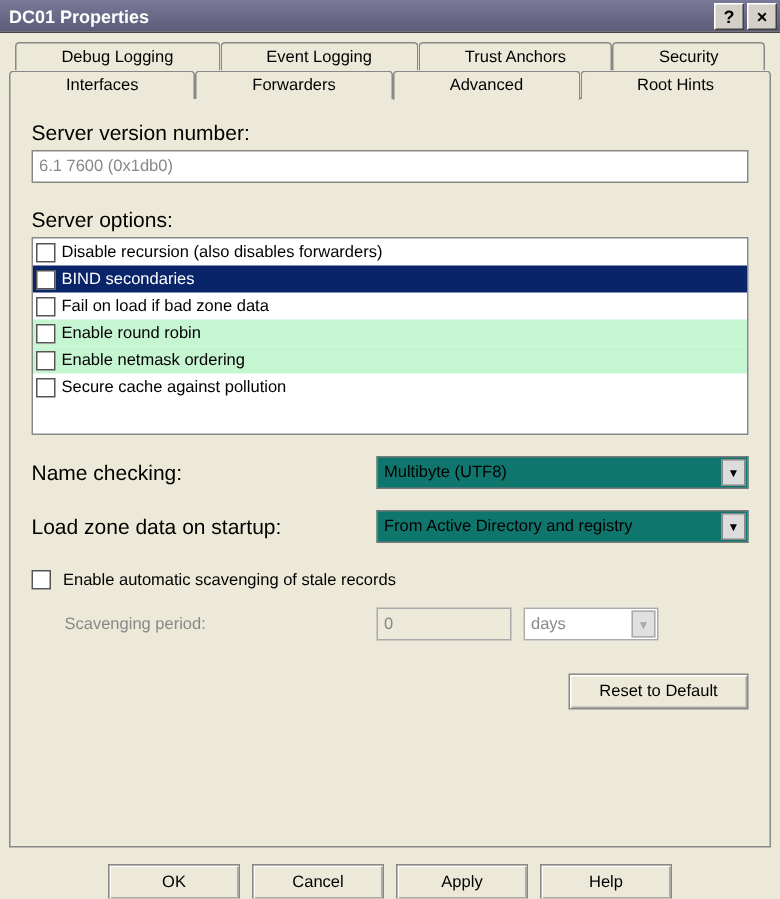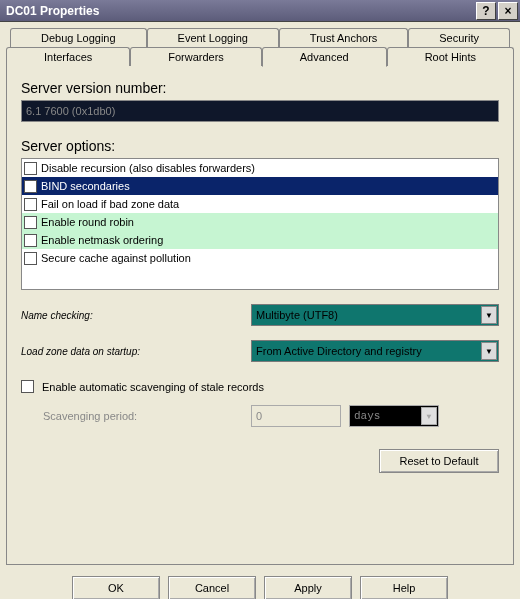--- a/index.html
+++ b/index.html
@@ -91,21 +91,21 @@
   }
   .field-label {
     font-size: 14px;
     margin-bottom: 4px;
     display: block;
   }
   .text-input {
     width: 100%;
     height: 22px;
     border: 1px solid #888;
-    background: #0f172a;
+    background: #ffffff;
     padding: 2px 4px;
     font-size: 11px;
     font-family: Tahoma, Arial, sans-serif;
     color: #888;
   }
   .listbox {
     width: 100%;
     border: 1px solid #888;
     background: #fff;
     margin-top: 4px;
@@ -139,22 +139,21 @@
     line-height: 1;
     color: #000;
   }
   .row {
     display: flex;
     align-items: center;
     margin-top: 14px;
   }
   .row-label {
     flex: 0 0 230px;
-    font-size: 10px;
-    font-style: italic;
+    font-size: 14px;
   }
   .combo {
     flex: 1;
     height: 22px;
     border: 1px solid #7a7a7a;
     background: #0f766e;
     display: flex;
     align-items: center;
     padding: 0 2px 0 4px;
     font-size: 11px;
@@ -204,28 +203,27 @@
     background: #ece9d8;
     color: #888;
     padding: 2px 4px;
     font-size: 11px;
     margin-right: 8px;
   }
   .scav-combo {
     width: 90px;
     height: 22px;
     border: 1px solid #aaa;
-    background: #000000;
+    background: #ffffff;
     color: #888;
     display: flex;
     align-items: center;
     padding: 0 2px 0 4px;
     font-size: 11px;
     position: relative;
-    font-family: Liberation Mono, monospace;
   }
   .scav-combo .combo-btn {
     width: 16px;
     height: 18px;
     background: #e0e0e0;
     border: 1px solid #aaa;
     display: flex;
     align-items: center;
     justify-content: center;
     font-size: 8px;

